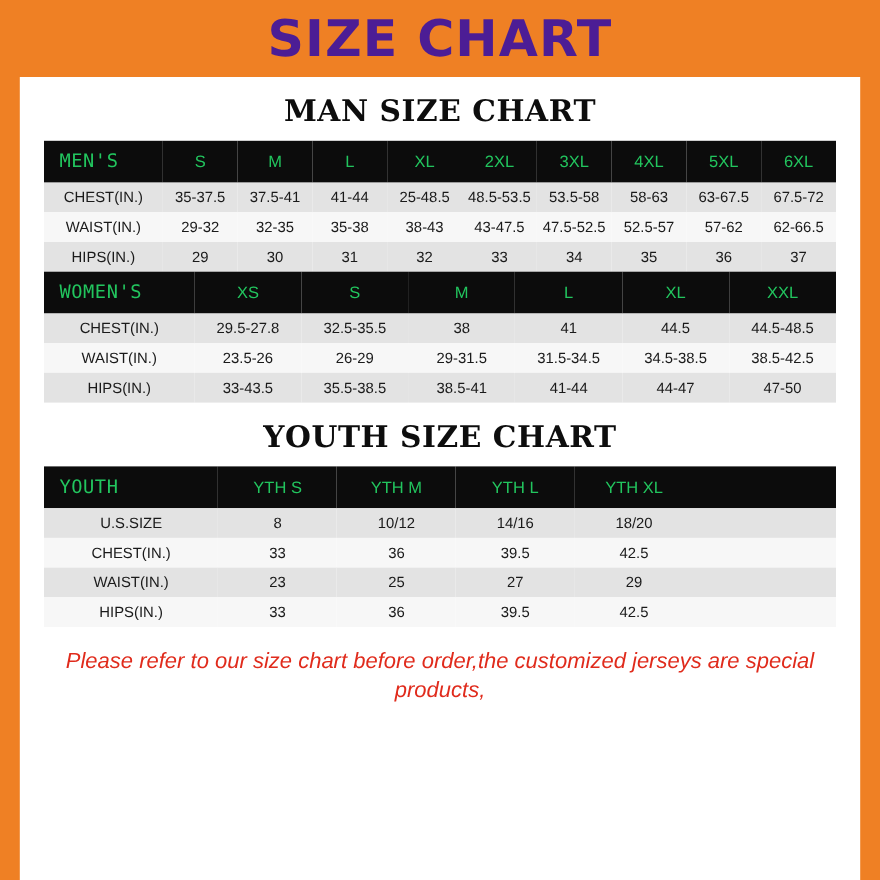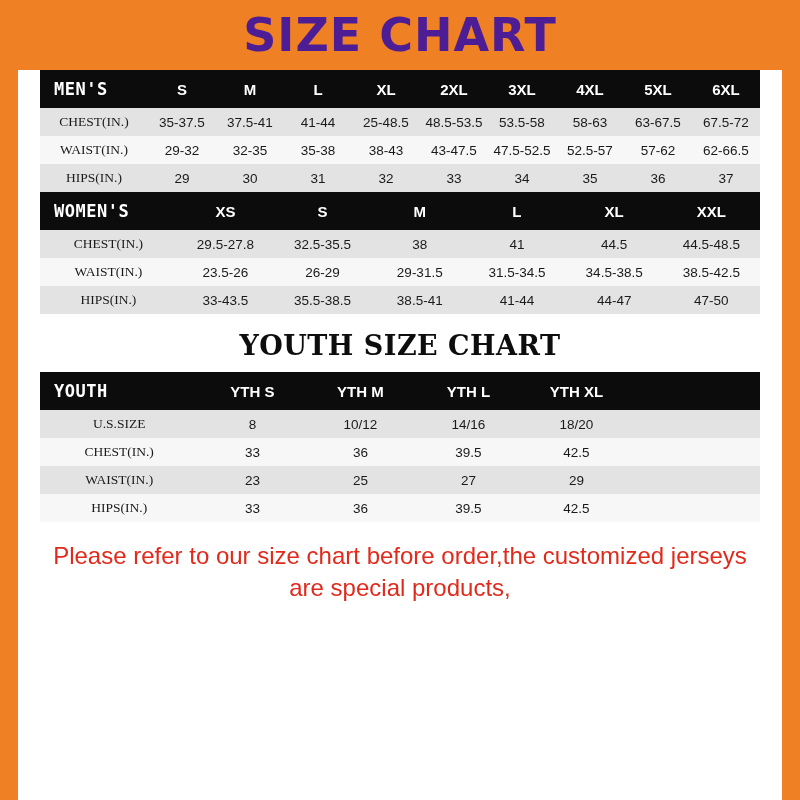--- a/index.html
+++ b/index.html
@@ -61,70 +61,72 @@
   table.size-table td {
     text-align: center;
     font-size: 13.5px;
     color: #1a1a1a;
     padding: 6px 2px;
     font-family: "Liberation Sans", sans-serif;
     white-space: nowrap;
   }
   table.size-table thead th {
     background: #0c0c0c;
-    color: #ffffff;
-    font-weight: bold;
+    color: #22c55e;
+    font-weight: normal;
     font-size: 15px;
     padding: 9px 2px;
   }
   table.size-table thead th.rowhead {
     text-align: left;
     padding-left: 14px;
     font-family: "DejaVu Sans Mono", monospace;
     font-size: 17px;
     letter-spacing: 0.5px;
   }
   table.size-table tbody tr.odd td {
     background: #e3e3e3;
   }
   table.size-table tbody tr.even td {
     background: #f7f7f7;
   }
   table.size-table tbody td.rowhead {
-    font-family: Liberation Serif, serif;
+    font-family: Liberation Sans, sans-serif;
     font-size: 13.5px;
     letter-spacing: 0px;
     text-align: center;
   }
   .footer-note {
     margin: 18px 22px 0 22px;
     text-align: center;
     color: #e02b1c;
-    font-size: 24px;
+    font-size: 20px;
     line-height: 1.35;
     font-family: "Liberation Sans", sans-serif;
+    font-style: italic;
   }
   .footer-note .line {
     display: block;
   }
   .men-table col.rowhead-col { width: 15%; }
   .women-table col.rowhead-col { width: 19%; }
   .youth-table col.rowhead-col { width: 22%; }
   .youth-table col.spacer-col { width: 18%; }
 </style>
 </head>
 <body>
 
 <div class="page">
 
   <div class="banner">
     <div class="banner-title">SIZE CHART</div>
   </div>
 
   <div class="section">
+    <div class="section-title">MAN SIZE CHART</div>
     <table class="size-table men-table">
       <colgroup>
         <col class="rowhead-col">
         <col>
           <col>
           <col>
           <col>
           <col>
           <col>
           <col>

